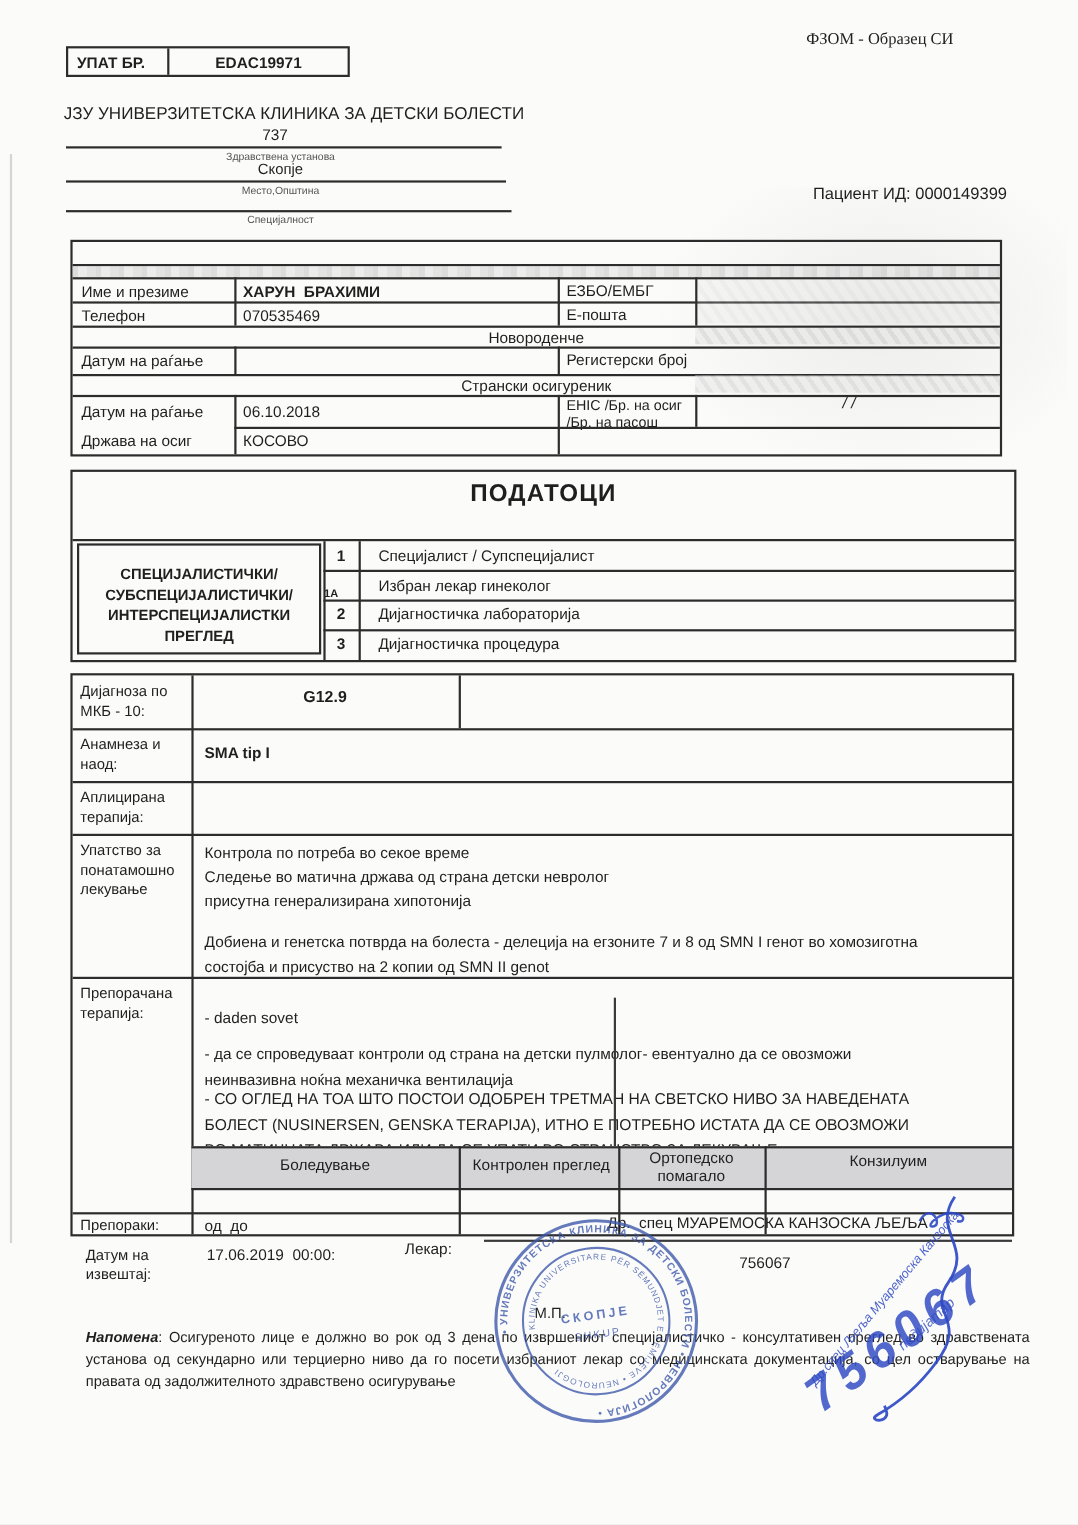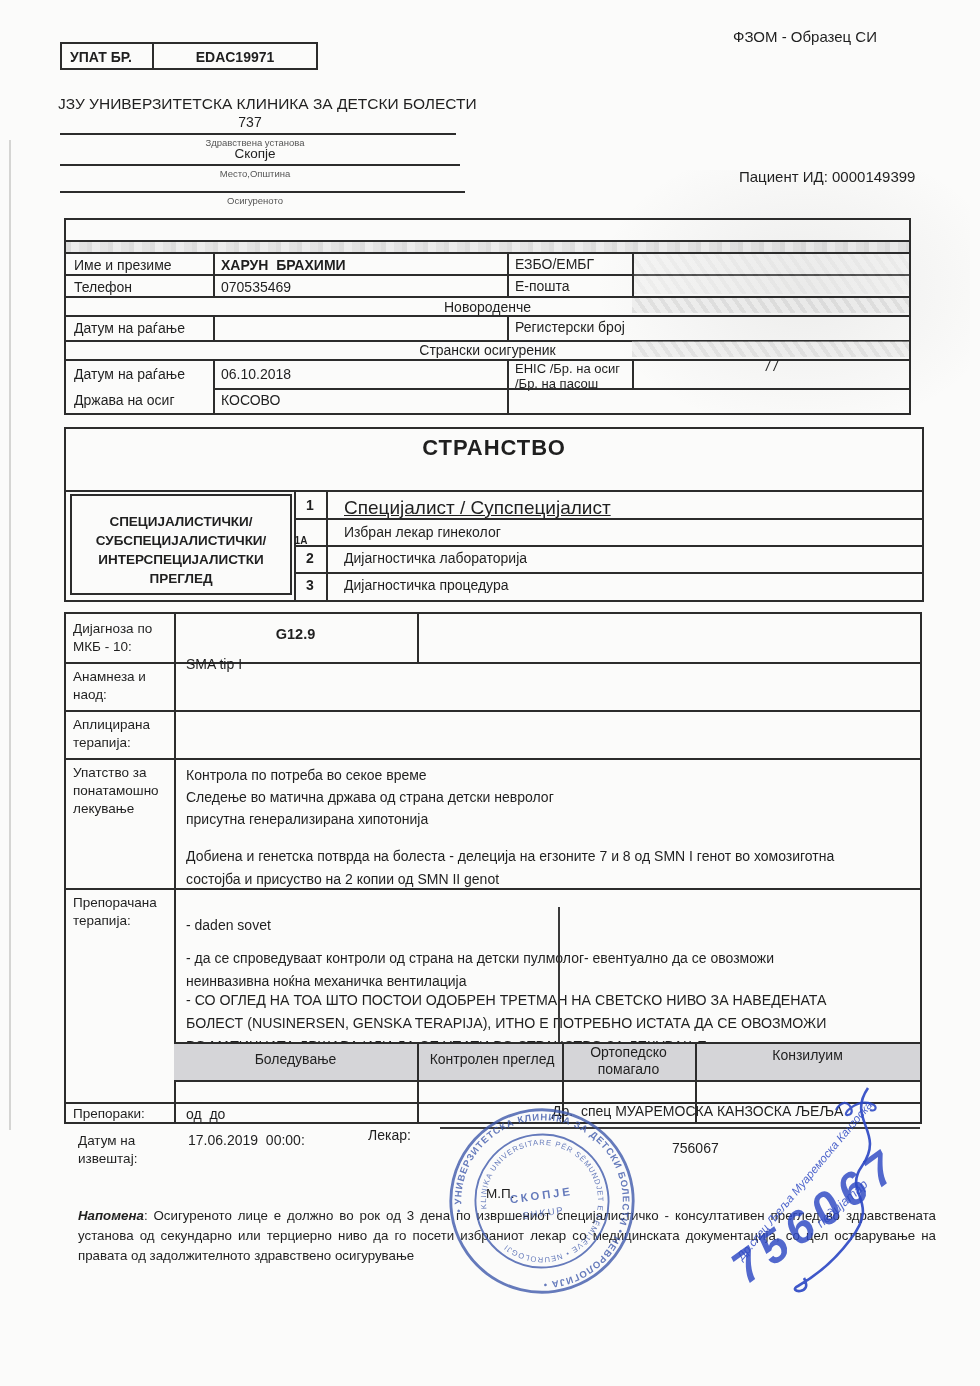--- a/index.html
+++ b/index.html
@@ -29,31 +29,31 @@
 <div class="page">
 
   <div class="mottle" style="left:600px;top:170px;width:370px;height:260px;"></div>
   <div class="abs" style="left:9px;top:140px;width:2px;height:990px;background:#d5d5d3;"></div>
 
   <div class="box" style="left:60px;top:42px;width:258px;height:28px;">
     <div class="abs b" style="left:8px;top:5px;font-size:14px;">УПАТ БР.</div>
     <div class="vline" style="left:90px;top:0;height:24px;"></div>
     <div class="abs b c" style="left:92px;top:5px;width:162px;font-size:14px;">EDAC19971</div>
   </div>
-  <div class="abs" style="left:733px;top:28px;font-size:15px;">ФЗОМ - Образец СИ</div>
+  <div class="abs" style="left:733px;top:28px;font-size:15px;font-family:Liberation Serif, serif;">ФЗОМ - Образец СИ</div>
 
   <div class="abs" style="left:58px;top:95px;font-size:15.5px;">ЈЗУ УНИВЕРЗИТЕТСКА КЛИНИКА ЗА ДЕТСКИ БОЛЕСТИ</div>
   <div class="abs c" style="left:160px;top:114px;width:180px;font-size:14px;">737</div>
   <div class="hline" style="left:60px;top:133px;width:396px;"></div>
   <div class="abs c small-label" style="left:130px;top:137px;width:250px;">Здравствена установа</div>
   <div class="abs c" style="left:130px;top:146px;width:250px;font-size:13.5px;">Скопје</div>
   <div class="hline" style="left:60px;top:164px;width:400px;"></div>
   <div class="abs c small-label" style="left:130px;top:168px;width:250px;">Место,Општина</div>
   <div class="hline" style="left:60px;top:191px;width:405px;"></div>
-  <div class="abs c small-label" style="left:130px;top:195px;width:250px;">Осигуреното</div>
+  <div class="abs c small-label" style="left:130px;top:195px;width:250px;">Специјалност</div>
   <div class="abs" style="left:723px;top:168px;font-size:15px;margin-left:16px;">Пациент ИД: 0000149399</div>
 
   <div class="box" style="left:64px;top:218px;width:847px;height:197px;">
     <div class="hline" style="left:0;top:20px;width:843px;"></div>
     <div class="noise" style="left:0;top:22px;width:843px;height:10px;opacity:.55;"></div>
     <div class="hline" style="left:0;top:32px;width:843px;"></div>
 
     <div class="abs" style="left:8px;top:37px;font-size:14px;">Име и презиме</div>
     <div class="abs b val" style="left:155px;top:37px;font-size:14px;">ХАРУН  БРАХИМИ</div>
     <div class="abs" style="left:449px;top:36px;font-size:14px;">ЕЗБО/ЕМБГ</div>
@@ -90,35 +90,35 @@
     <div class="vline" style="left:147px;top:95px;height:25px;"></div>
     <div class="vline" style="left:147px;top:139px;height:54px;"></div>
     <div class="vline" style="left:441px;top:32px;height:44px;"></div>
     <div class="vline" style="left:441px;top:95px;height:25px;"></div>
     <div class="vline" style="left:441px;top:139px;height:54px;"></div>
     <div class="vline" style="left:566px;top:32px;height:44px;"></div>
     <div class="vline" style="left:566px;top:139px;height:29px;"></div>
   </div>
 
   <div class="box" style="left:64px;top:427px;width:860px;height:175px;">
-    <div class="abs c b" style="left:0;top:6px;width:856px;font-size:22px;letter-spacing:1px;">СТРАНСТВО</div>
+    <div class="abs c b" style="left:0;top:6px;width:856px;font-size:22px;letter-spacing:1px;">ПОДАТОЦИ</div>
     <div class="hline" style="left:0;top:61px;width:856px;"></div>
 
     <div class="box" style="left:4px;top:65px;width:222px;height:101px;border-width:2px;">
       <div class="abs c b pre" style="left:0;top:16px;width:218px;font-size:13.5px;line-height:19px;">СПЕЦИЈАЛИСТИЧКИ/
 СУБСПЕЦИЈАЛИСТИЧКИ/
 ИНТЕРСПЕЦИЈАЛИСТКИ
 ПРЕГЛЕД</div>
     </div>
 
     <div class="vline" style="left:228px;top:63px;height:108px;"></div>
     <div class="vline" style="left:260px;top:63px;height:108px;"></div>
 
     <div class="abs c b" style="left:228px;top:68px;width:32px;font-size:14px;">1</div>
-    <div class="abs" style="left:278px;top:68px;font-size:19px;text-decoration:underline;">Специјалист / Супспецијалист</div>
+    <div class="abs" style="left:278px;top:68px;font-size:14px;">Специјалист / Супспецијалист</div>
     <div class="hline" style="left:228px;top:89px;width:628px;"></div>
 
     <div class="abs c b" style="left:228px;top:106px;width:14px;font-size:10px;">1А</div>
     <div class="abs" style="left:278px;top:95px;font-size:14px;">Избран лекар гинеколог</div>
     <div class="hline" style="left:228px;top:116px;width:628px;"></div>
 
     <div class="abs c b" style="left:228px;top:121px;width:32px;font-size:14px;">2</div>
     <div class="abs" style="left:278px;top:121px;font-size:14px;">Дијагностичка лабораторија</div>
     <div class="hline" style="left:228px;top:143px;width:628px;"></div>
 
@@ -130,21 +130,21 @@
     <div class="vline" style="left:108px;top:0;height:508px;"></div>
 
     <div class="abs pre" style="left:7px;top:6px;width:98px;font-size:13.5px;line-height:18px;">Дијагноза по
 МКБ - 10:</div>
     <div class="abs c b" style="left:108px;top:12px;width:243px;font-size:14.5px;">G12.9</div>
     <div class="vline" style="left:351px;top:0;height:48px;"></div>
     <div class="hline" style="left:0;top:48px;width:854px;"></div>
 
     <div class="abs pre" style="left:7px;top:54px;width:98px;font-size:13.5px;line-height:18px;">Анамнеза и
 наод:</div>
-    <div class="abs" style="left:120px;top:42px;font-size:14px;">SMA tip I</div>
+    <div class="abs" style="left:120px;top:62px;font-size:14px;font-weight:bold;">SMA tip I</div>
     <div class="hline" style="left:0;top:96px;width:854px;"></div>
 
     <div class="abs pre" style="left:7px;top:102px;width:98px;font-size:13.5px;line-height:18px;">Аплицирана
 терапија:</div>
     <div class="hline" style="left:0;top:144px;width:854px;"></div>
 
     <div class="abs pre" style="left:7px;top:150px;width:98px;font-size:13.5px;line-height:18px;">Упатство за
 понатамошно
 лекување</div>
     <div class="abs pre" style="left:120px;top:150px;width:720px;font-size:14px;line-height:22px;">Контрола по потреба во секое време

